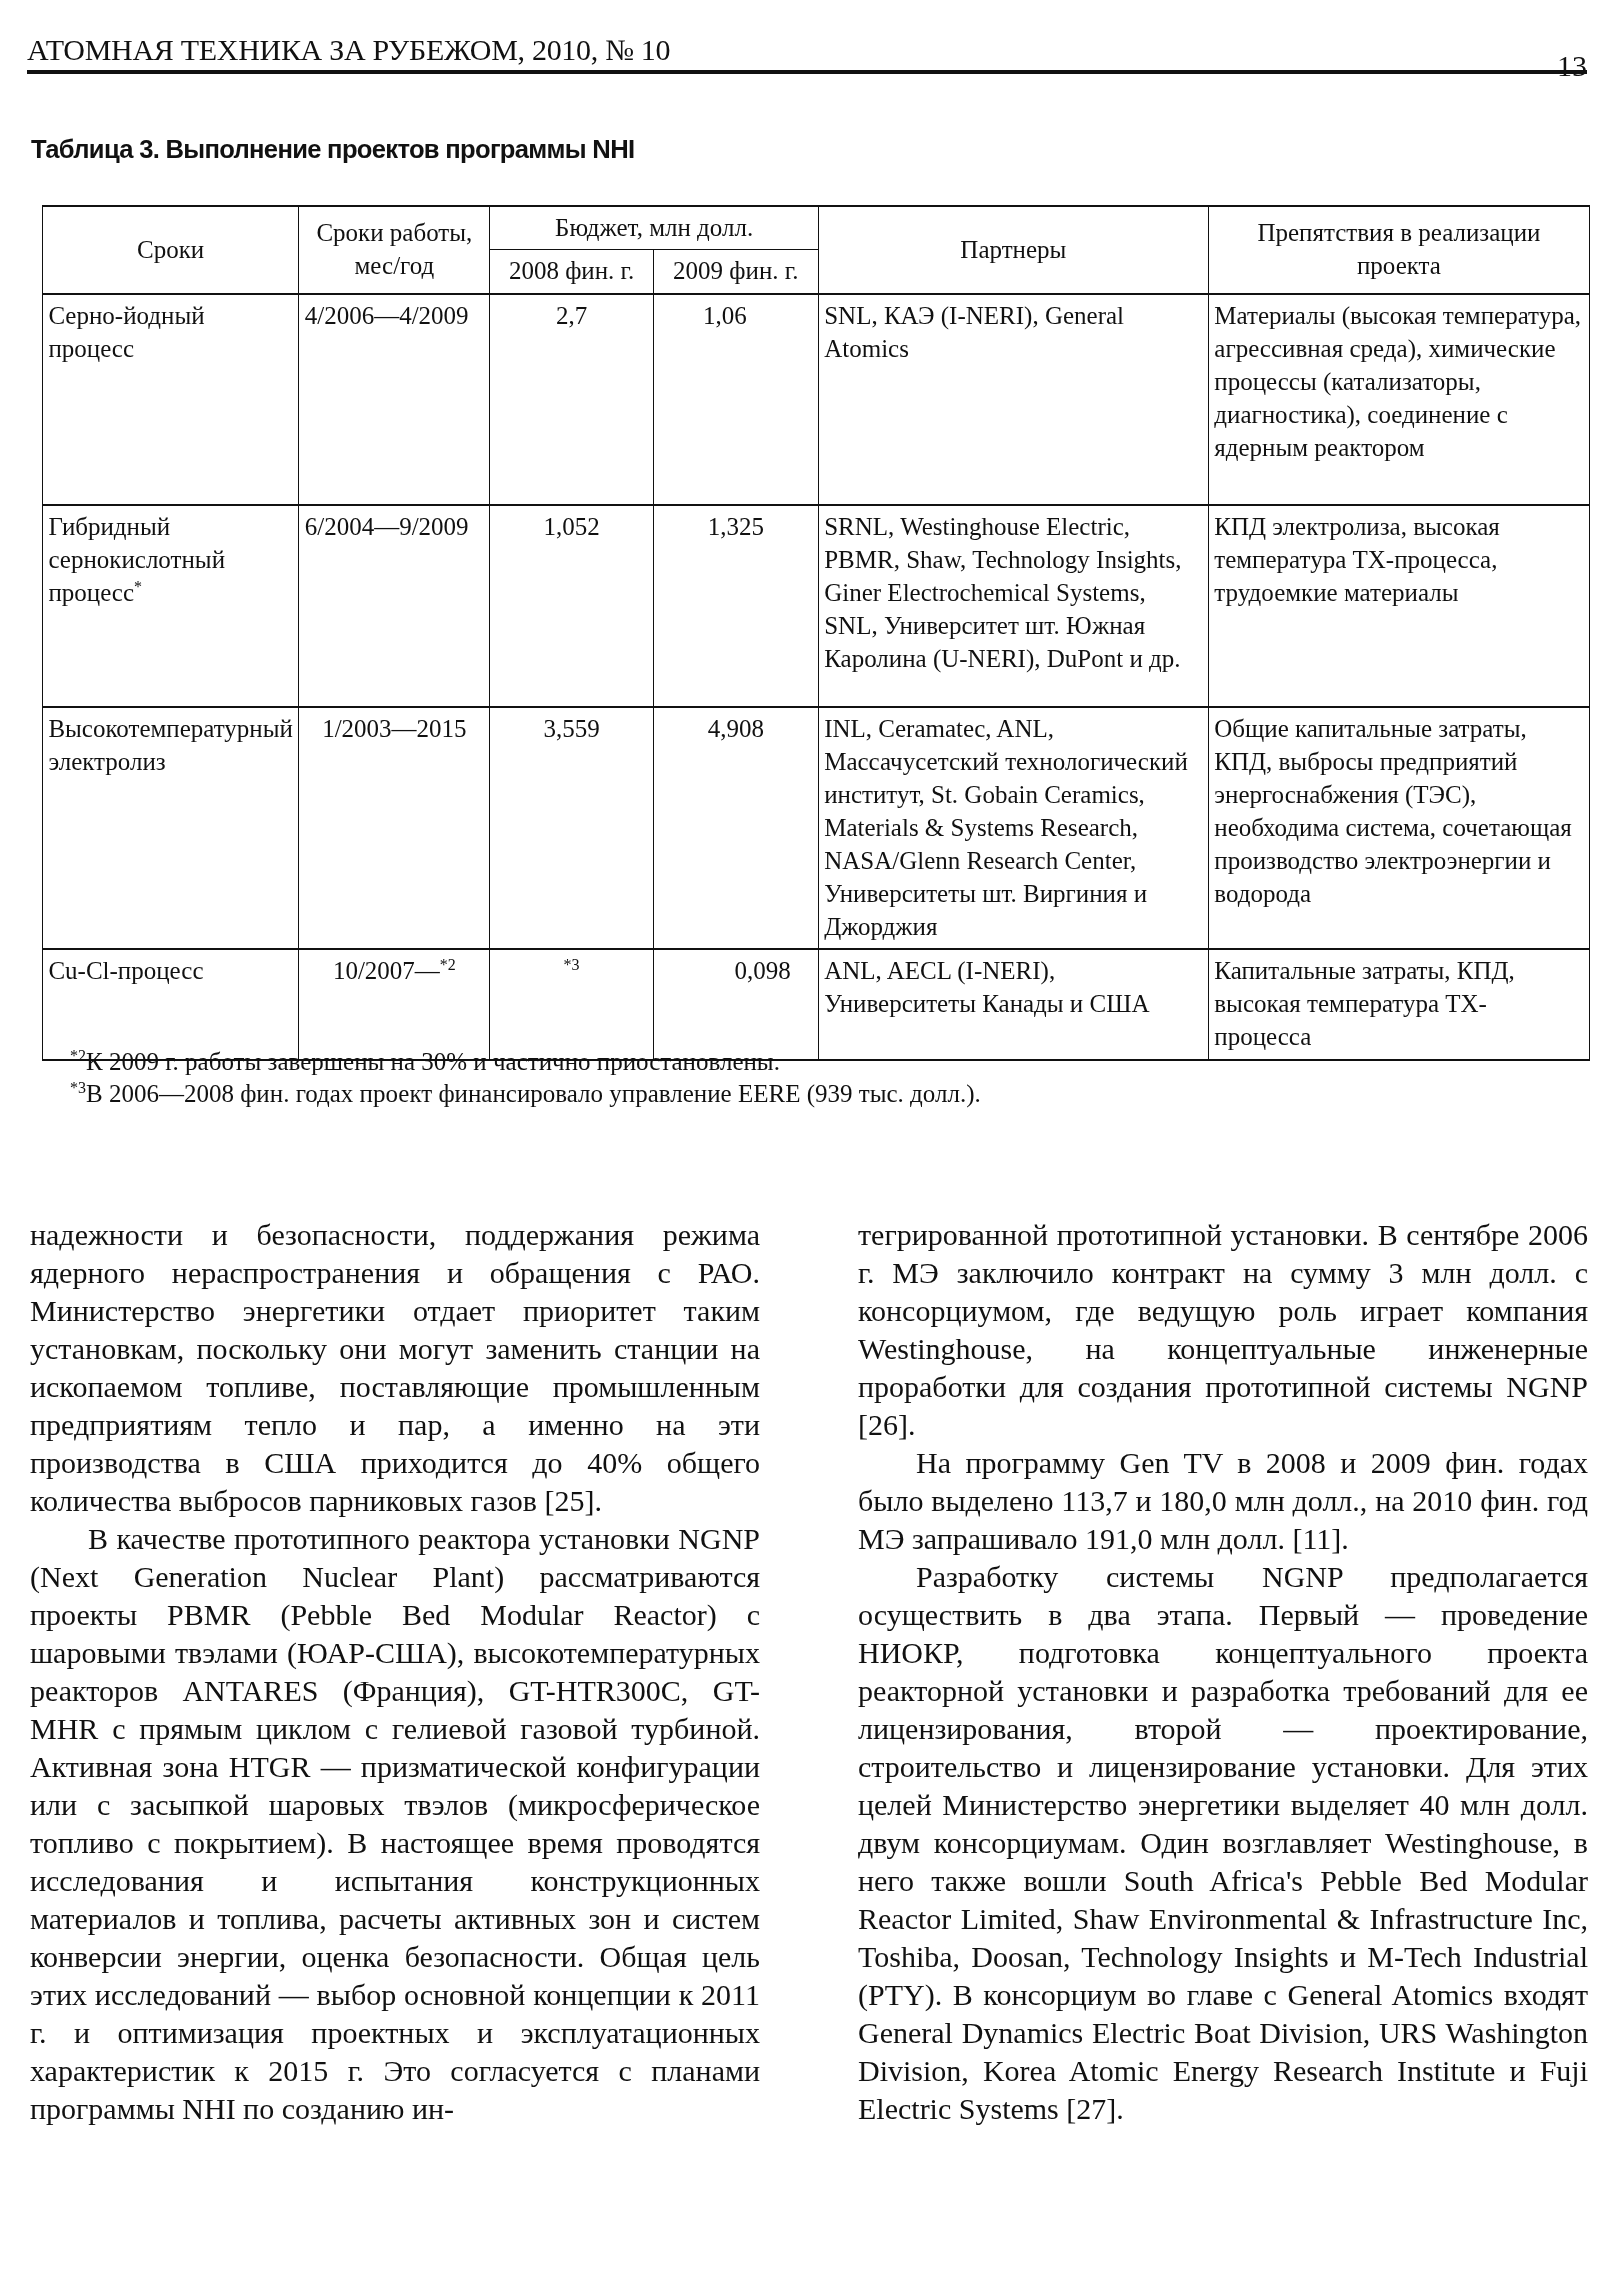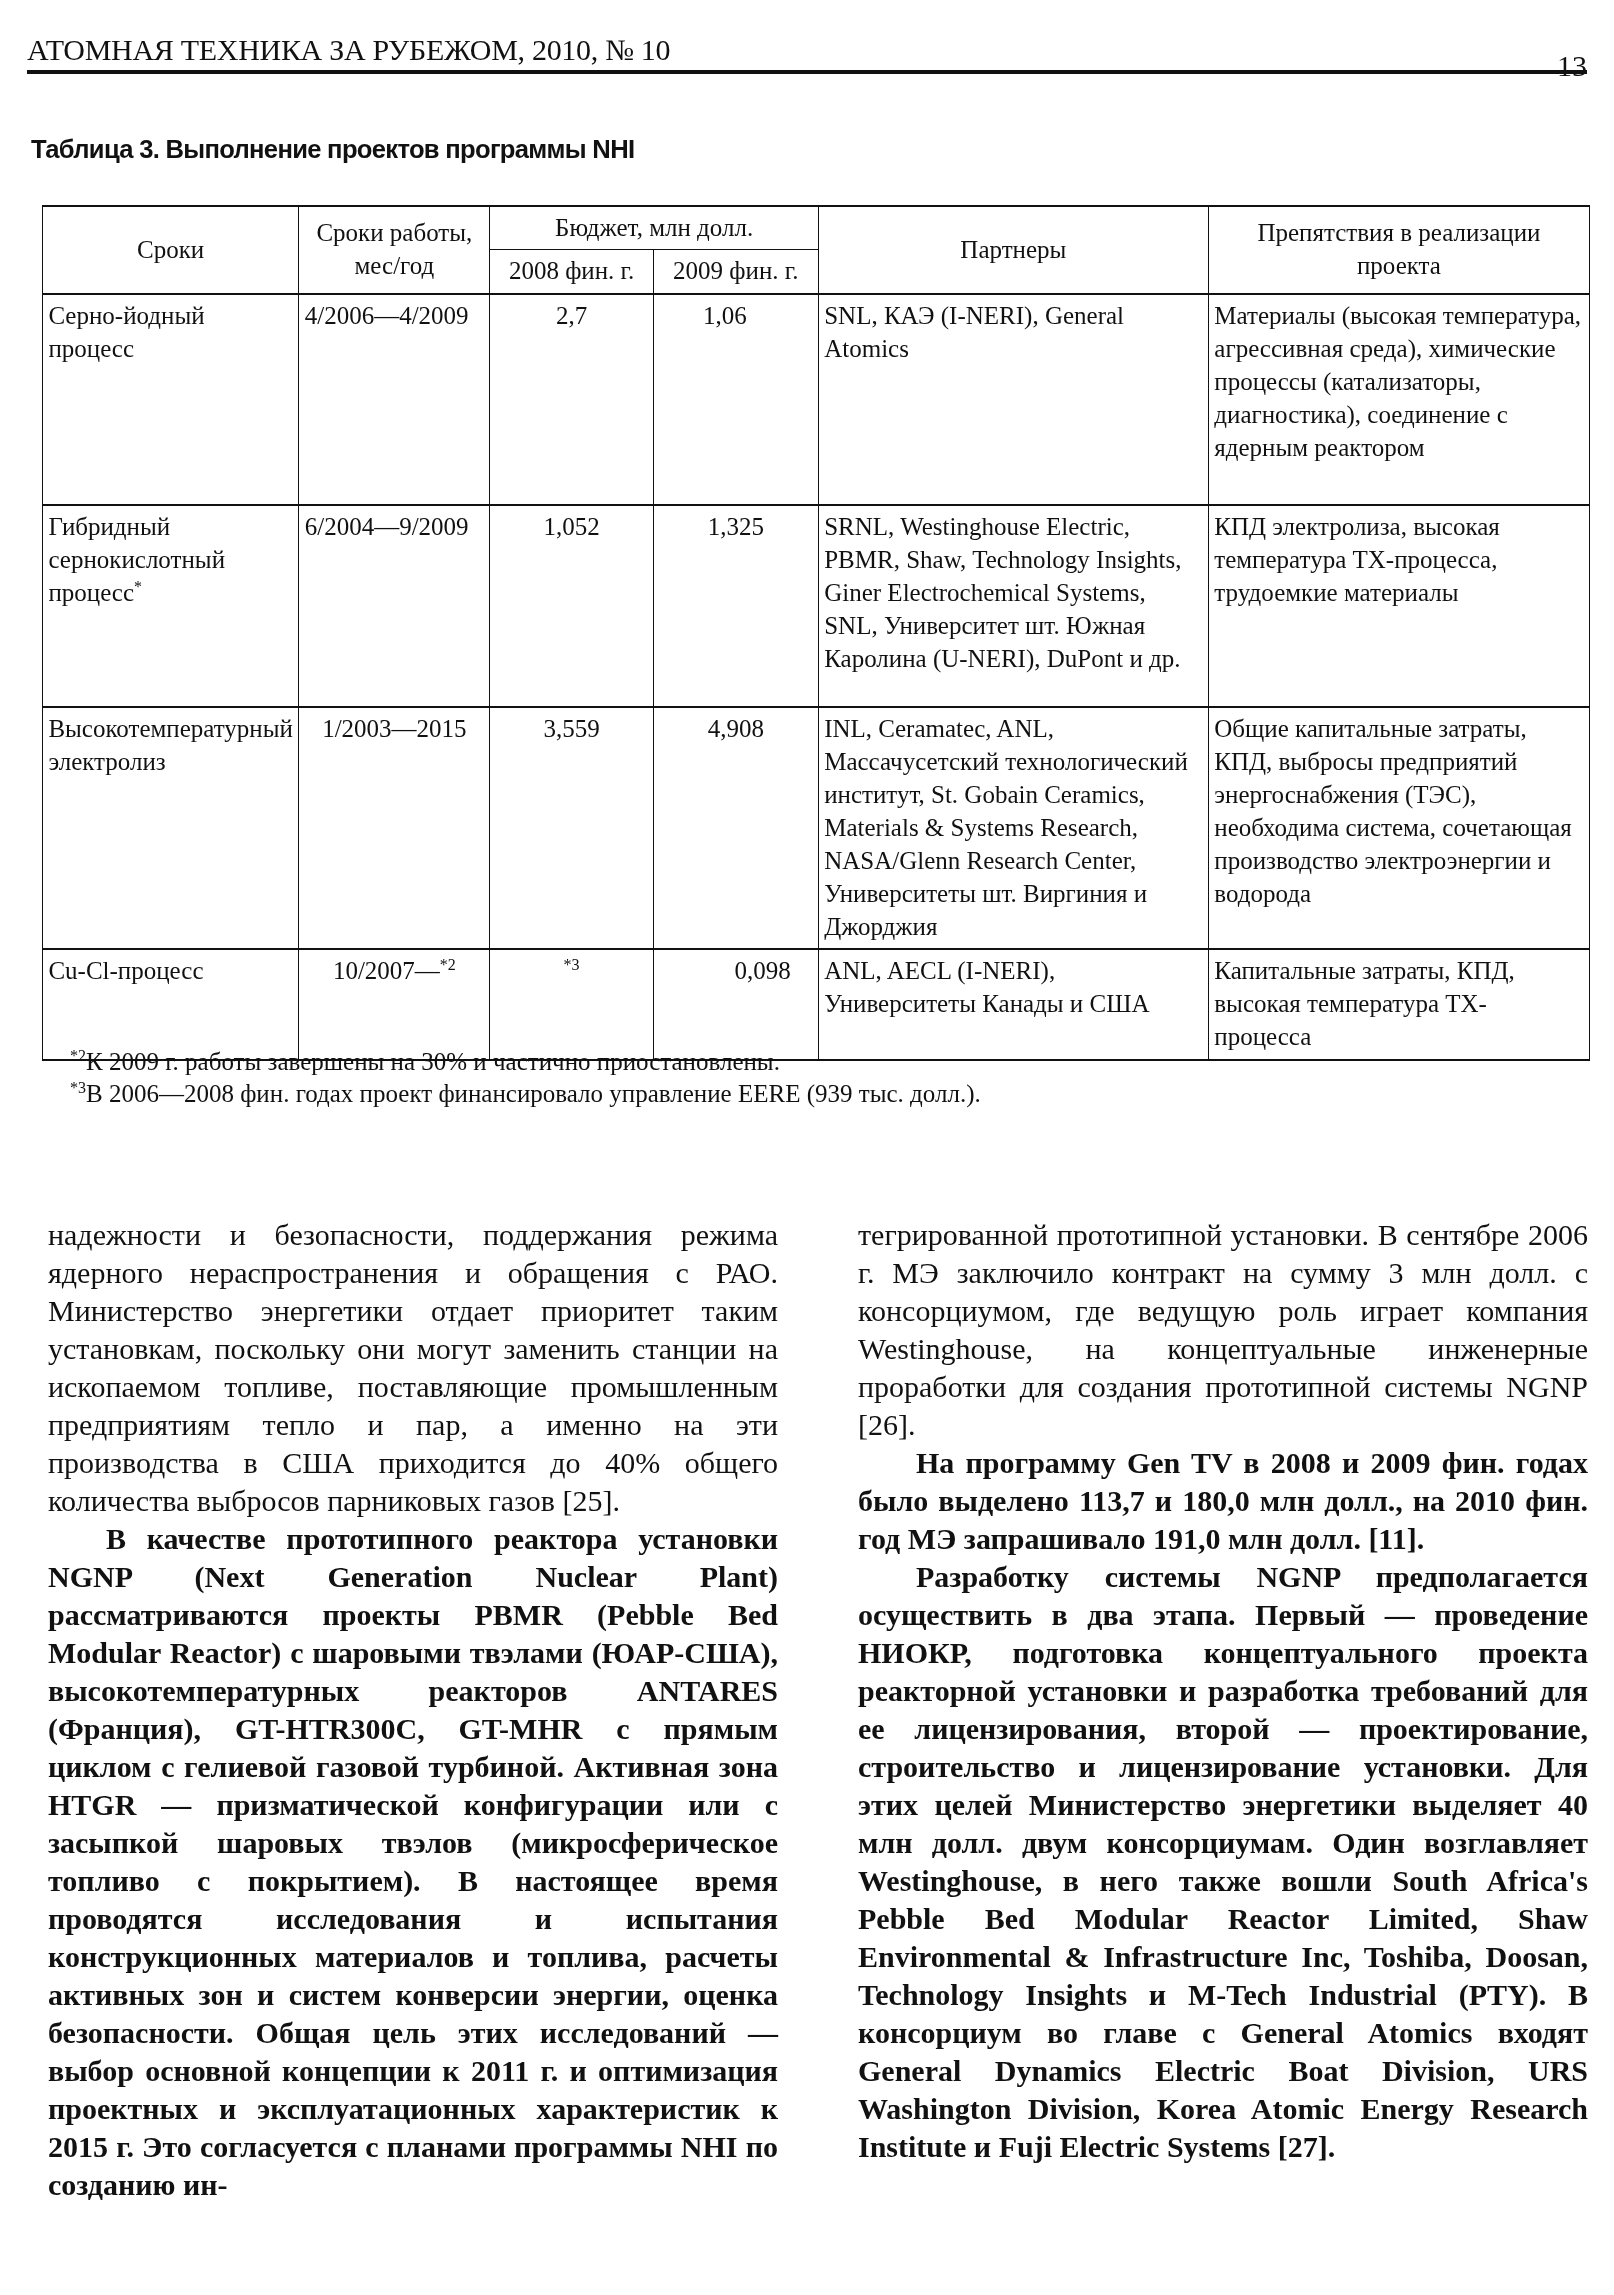--- a/index.html
+++ b/index.html
@@ -36,24 +36,24 @@
   sup { font-size: 16px; line-height: 0; }
   .notes {
     position: absolute; left: 42px; top: 1046px; width: 1548px;
     font-size: 25px; line-height: 32px;
   }
   .notes p { margin: 0; text-indent: 28px; text-align: justify; }
   .col {
     position: absolute; top: 1216px; width: 730px; font-size: 30px; line-height: 38px;
     text-align: justify;
   }
-  .col.left { left: 48px; }
+  .col.left { left: 30px; }
   .col.right { left: 858px; }
   .col p { margin: 0; }
-  .col p.indent { text-indent: 58px; font-weight: bold; }
+  .col p.indent { text-indent: 58px; }
 </style>
 </head>
 <body>
 
 <div class="header">
   <span class="title">АТОМНАЯ ТЕХНИКА ЗА РУБЕЖОМ, 2010, № 10</span>
   <span class="pagenum">13</span>
 </div>
 <div class="header-rule"></div>
 

